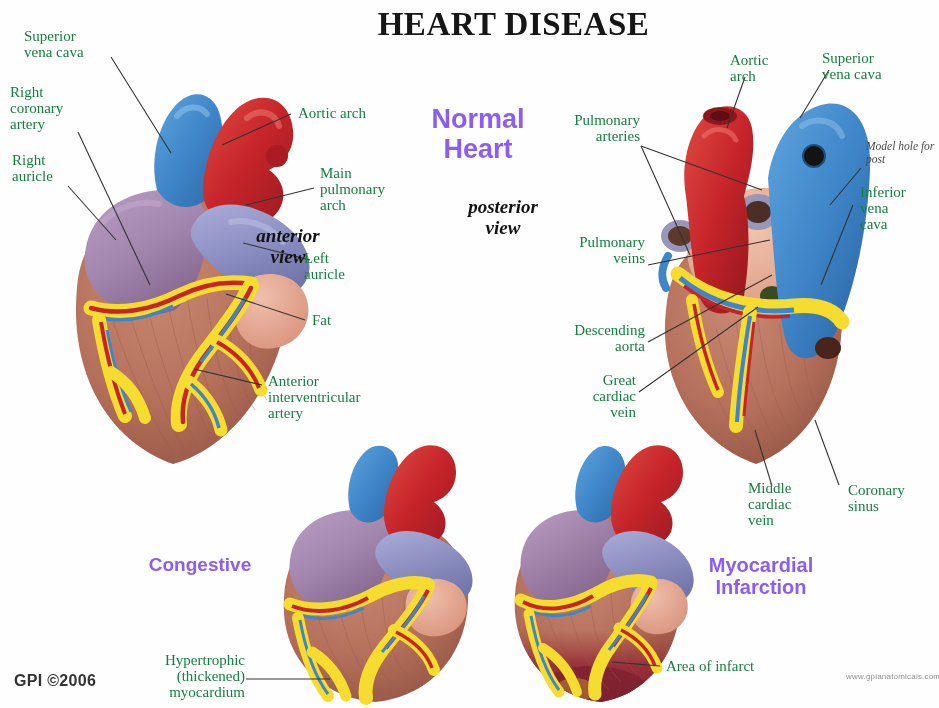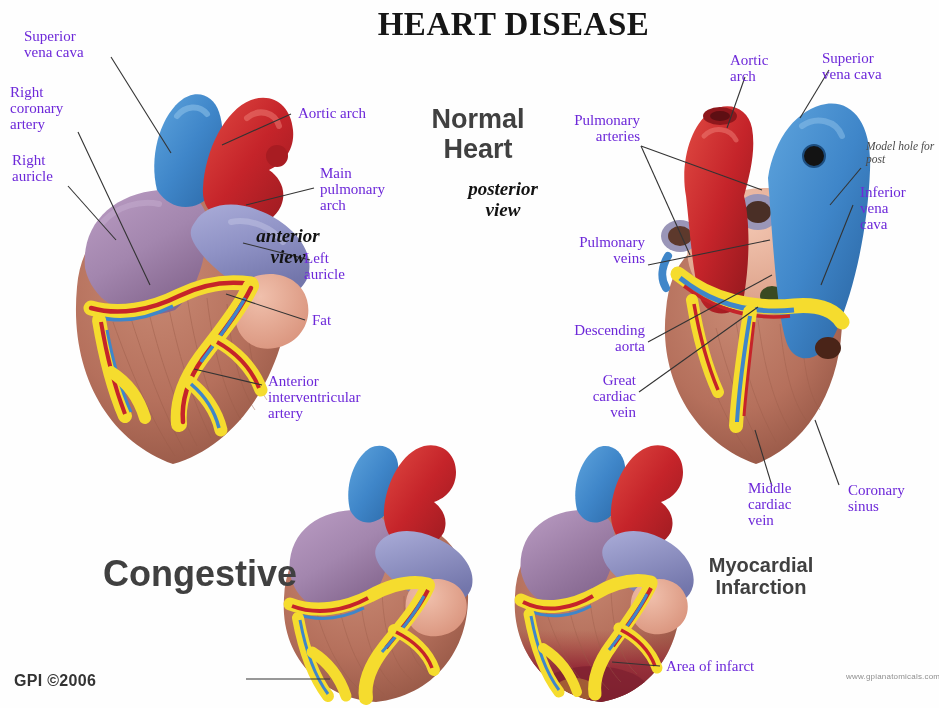--- a/index.html
+++ b/index.html
@@ -1,26 +1,26 @@
 <!DOCTYPE html>
 <html><head>
 <meta charset="utf-8">
 <style>
   html,body{margin:0;padding:0;background:#fff;}
   #poster{
     position:relative;width:939px;height:708px;background:#fefefe;
     font-family:"Liberation Serif",serif;overflow:hidden;
   }
-  .lbl{position:absolute;color:#6d28d9;font-family:"Liberation Serif",serif;
+  .lbl{position:absolute;color:#15803d;font-family:"Liberation Serif",serif;
        font-size:15px;line-height:1.08;white-space:pre-line;}
   .lbl.r{text-align:right;}
   .title{position:absolute;font-family:"Liberation Serif",serif;font-weight:bold;
          color:#161616;letter-spacing:.5px;}
   .hd{position:absolute;font-family:"Liberation Sans",sans-serif;font-weight:bold;
-      color:#404040;text-align:center;line-height:1.12;}
+      color:#8b5cf6;text-align:center;line-height:1.12;}
   .italbl{position:absolute;font-family:"Liberation Serif",serif;font-weight:bold;
           font-style:italic;color:#121212;text-align:center;line-height:1.12;font-size:19px;}
   .tiny{position:absolute;font-family:"Liberation Serif",serif;font-style:italic;
         color:#4a4a4a;font-size:11.5px;line-height:1.1;}
   .credit{position:absolute;font-family:"Liberation Sans",sans-serif;font-weight:bold;
           font-size:16px;color:#333;letter-spacing:.3px;}
   .url{position:absolute;font-family:"Liberation Sans",sans-serif;font-size:8px;
        color:#8f8f8f;letter-spacing:.2px;}
   svg.leaders{position:absolute;left:0;top:0;width:939px;height:708px;pointer-events:none;}
   svg.art{position:absolute;}
@@ -397,32 +397,35 @@
   <div class="hd" style="left:398px;top:104px;width:160px;font-size:27px;">
     <div>Normal</div>
     <div>Heart</div>
   </div>
 
   <div class="italbl" style="left:228px;top:225px;width:120px;">
     <div>anterior</div>
     <div>view</div>
   </div>
 
-  <div class="italbl" style="left:440px;top:178px;width:126px;">
+  <div class="italbl" style="left:440px;top:196px;width:126px;">
     <div>posterior</div>
     <div>view</div>
   </div>
 
-  <div class="hd" style="left:78px;top:554px;width:244px;font-size:36px;">
+  <div class="hd" style="left:78px;top:554px;width:244px;font-size:19px;">
     <div>Congestive</div>
   </div>
 
   <div class="hd" style="left:640px;top:554px;width:242px;font-size:20px;">
     <div>Myocardial</div>
     <div>Infarction</div>
   </div>
 
+  <div class="lbl r" style="left:100px;top:652px;width:145px;">Hypertrophic
+(thickened)
+myocardium</div>
   <div class="lbl" style="left:666px;top:658px;">Area of infarct</div>
 
   <div class="credit" style="left:14px;top:672px;">GPI ©2006</div>
   <div class="url" style="left:846px;top:672px;">www.gpianatomicals.com</div>
 
 </div>
 
 </body></html>

